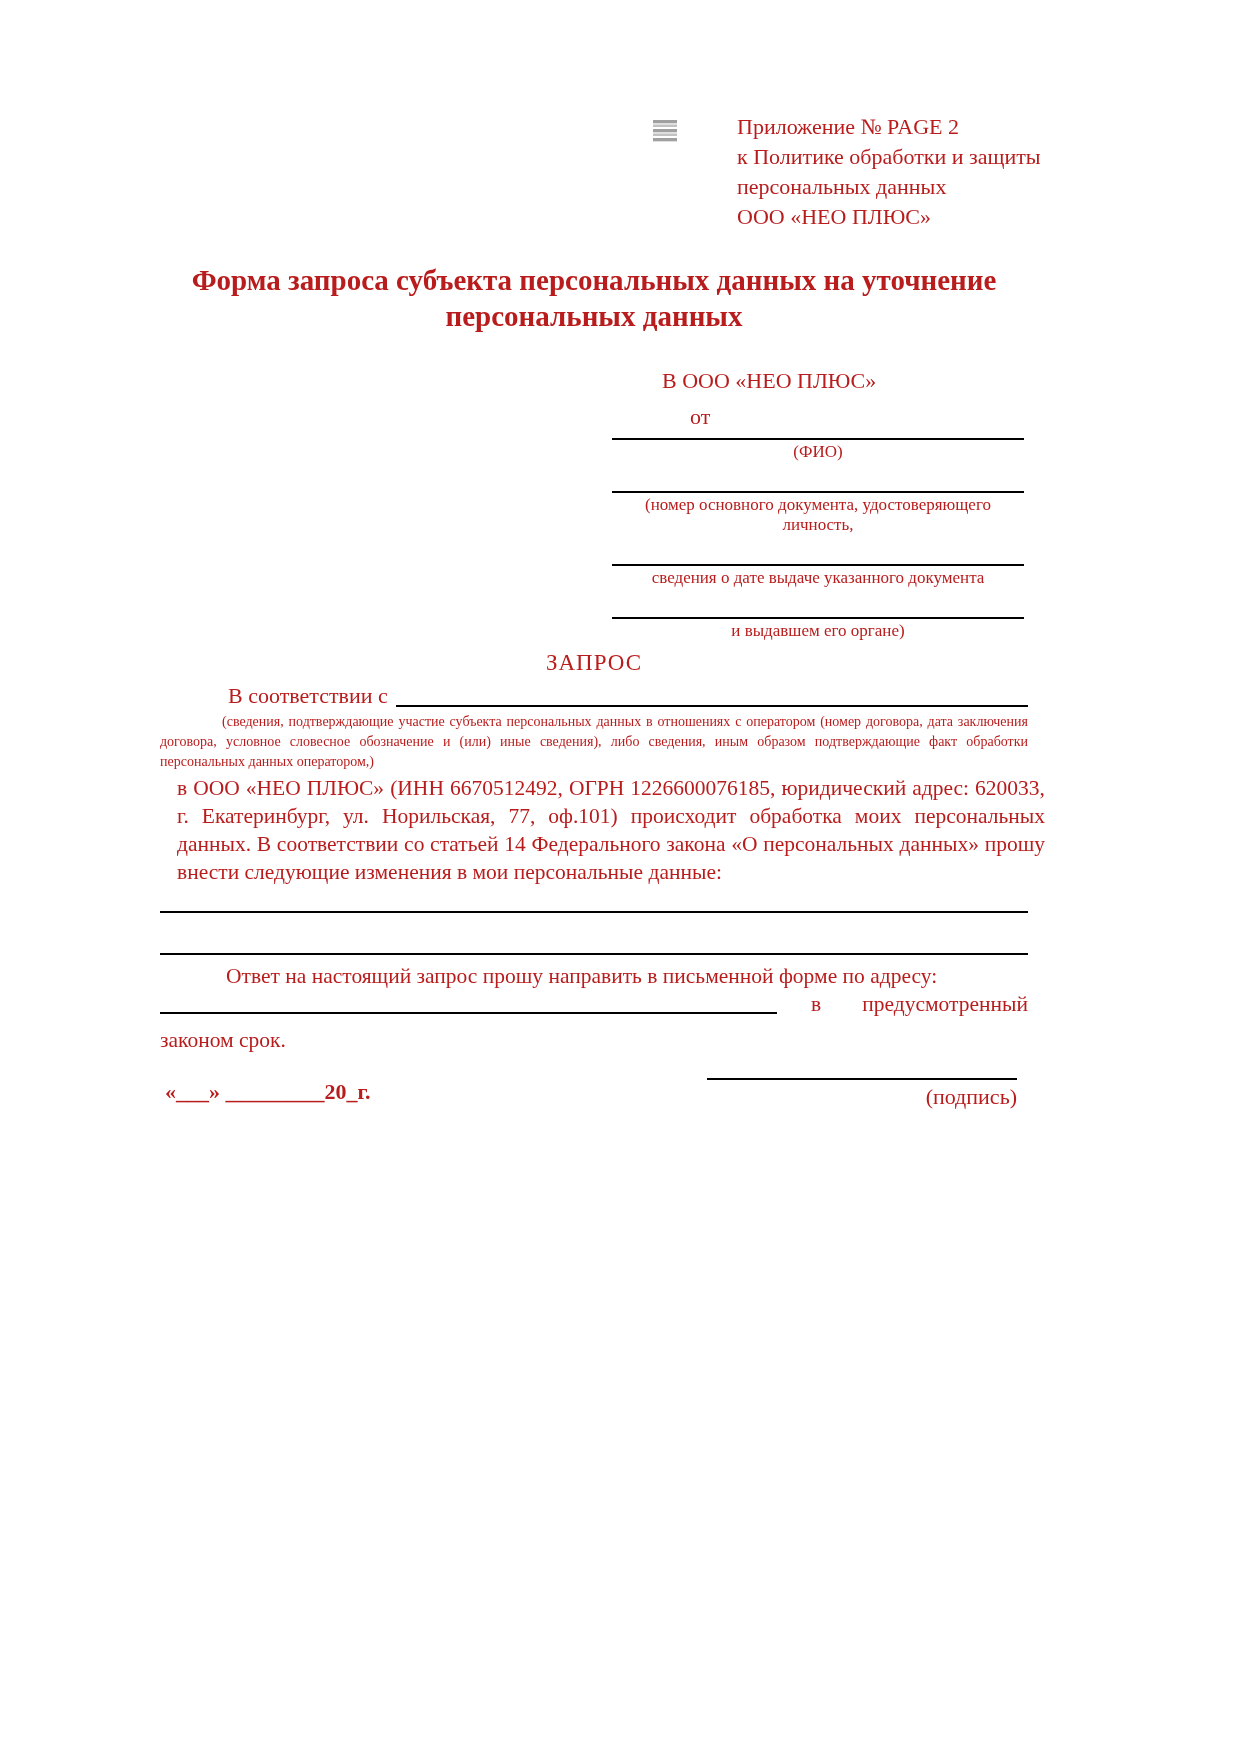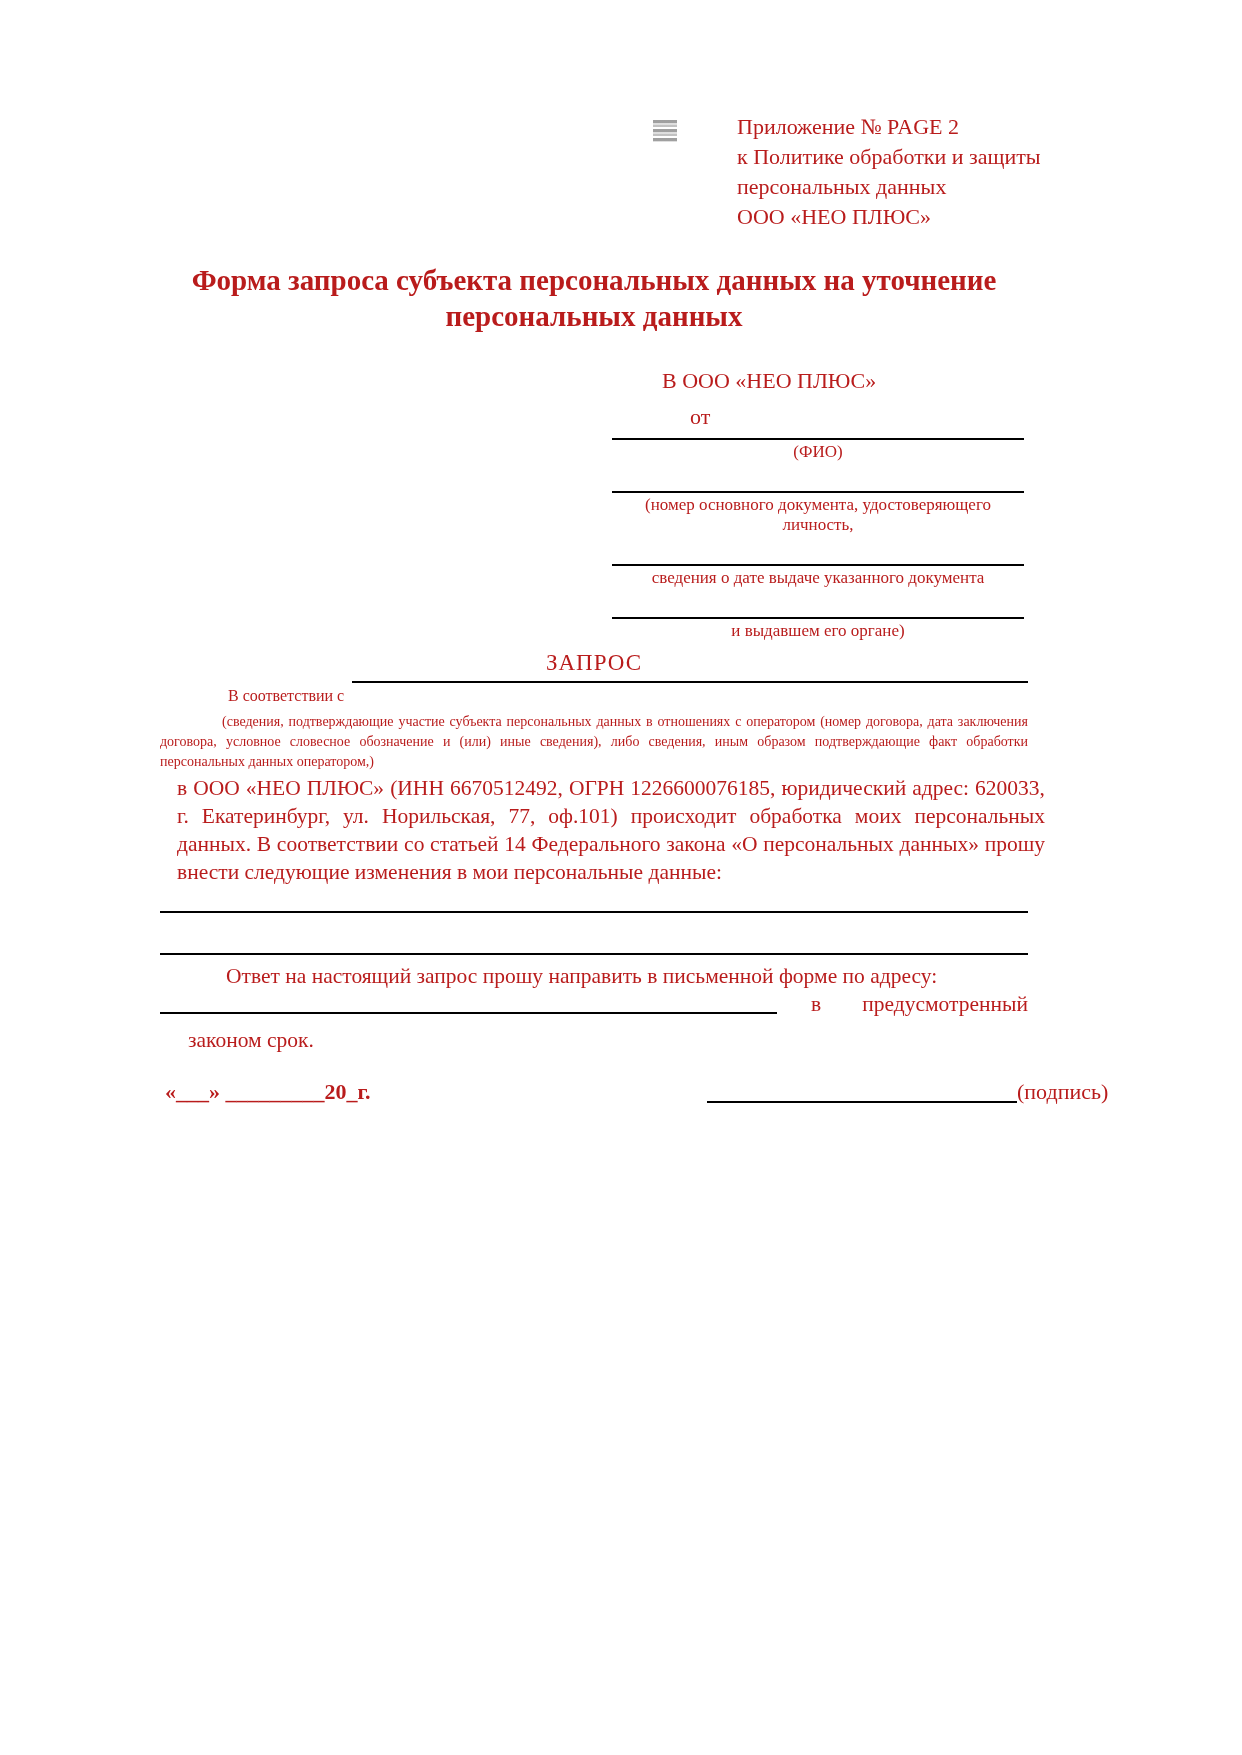--- a/index.html
+++ b/index.html
@@ -82,22 +82,22 @@
     text-align: center;
     font-size: 23px;
     letter-spacing: 1px;
   }
   .vsootv {
     position: absolute;
     left: 160px;
     top: 681px;
     width: 868px;
     display: flex;
-    align-items: flex-start;
-    font-size: 16px;
+    align-items: flex-end;
+    font-size: 22px;
     line-height: 30px;
   }
   .vsootv .prefix { padding-left: 68px; white-space: nowrap; }
   .vsootv .hrule {
     flex: 1;
     border-bottom: 2px solid #000000;
     margin-bottom: 4px;
     margin-left: 8px;
   }
   .fineprint {
@@ -153,21 +153,20 @@
     margin-bottom: 4px;
   }
   .address-row .w1 { margin-left: 34px; }
   .address-row .w2 { margin-left: auto; }
   .zakonom {
     position: absolute;
     left: 160px;
     top: 1026px;
     font-size: 21.5px;
     line-height: 28px;
-    margin-left: 28px;
   }
   
   .date-row {
     position: absolute;
     left: 160px;
     top: 1078px;
     width: 1000px;
     font-size: 22px;
     line-height: 28px;
   }
@@ -178,20 +177,21 @@
     white-space: nowrap;
     font-weight: bold;
   }
   .sign-block {
     position: absolute;
     left: 547px;
     top: 0;
     display: flex;
     align-items: flex-end;
     white-space: nowrap;
+    flex-direction: column;
   }
   .sign-block .srule {
     width: 310px;
     border-bottom: 2px solid #000000;
     margin-bottom: 3px;
   }
 </style>
 </head>
 <body>
 

